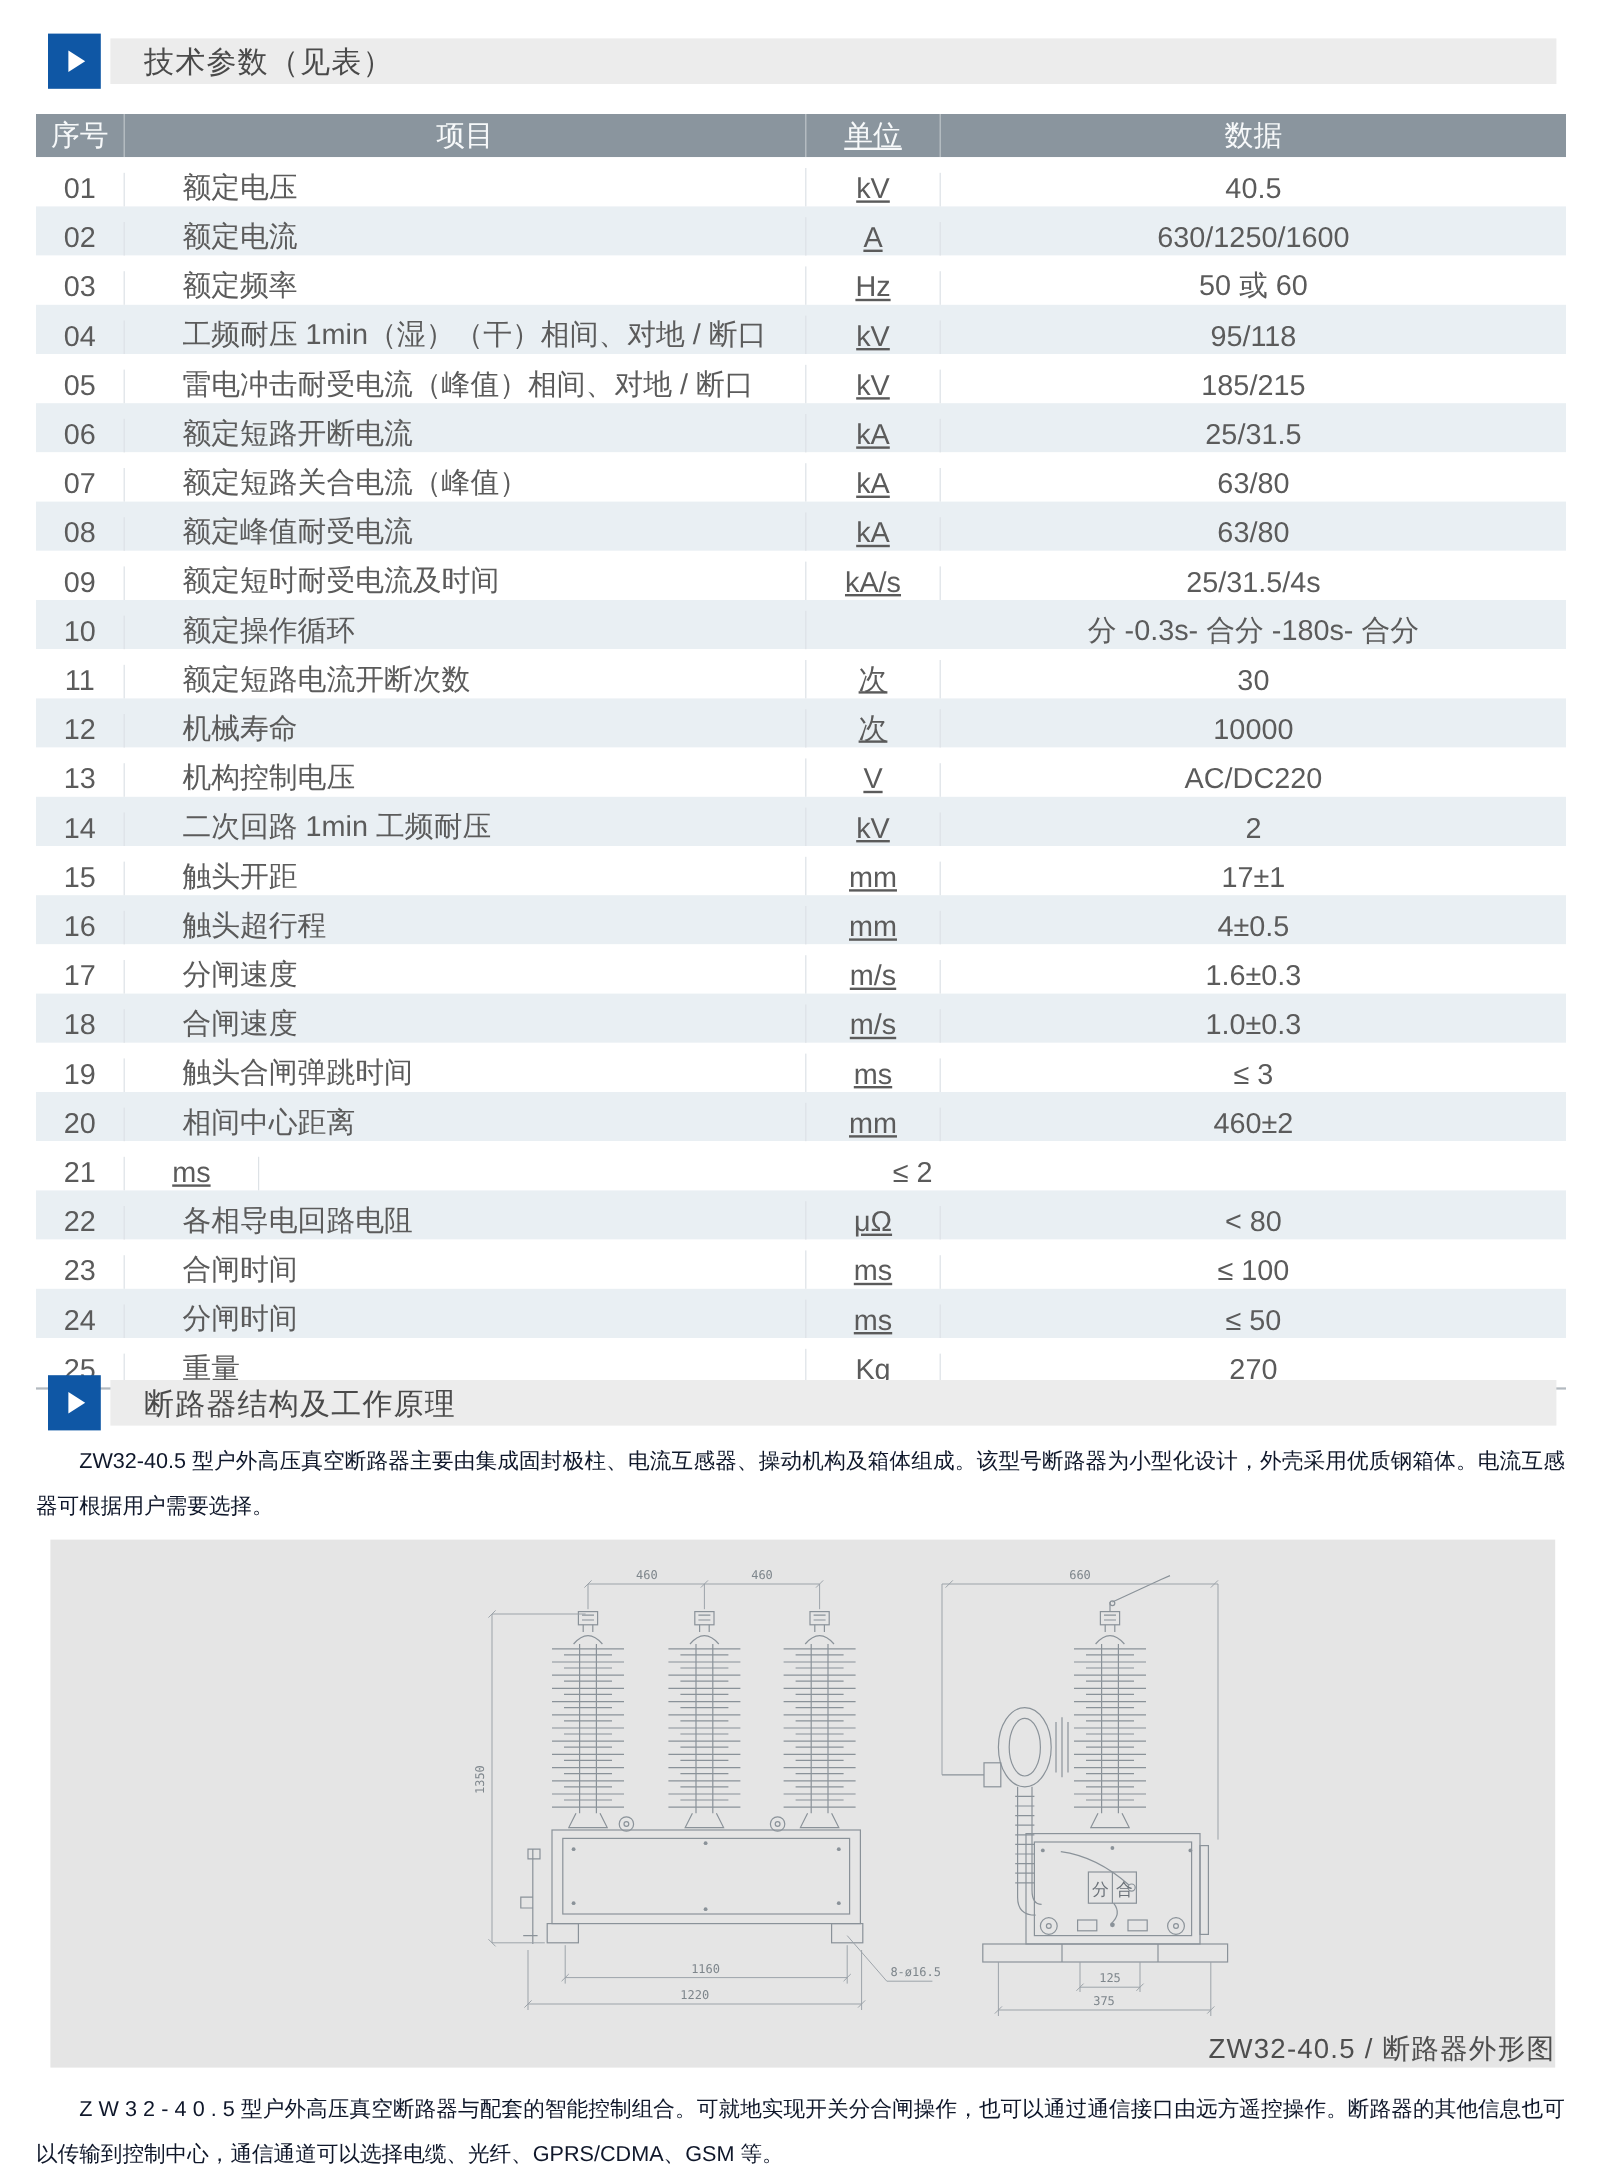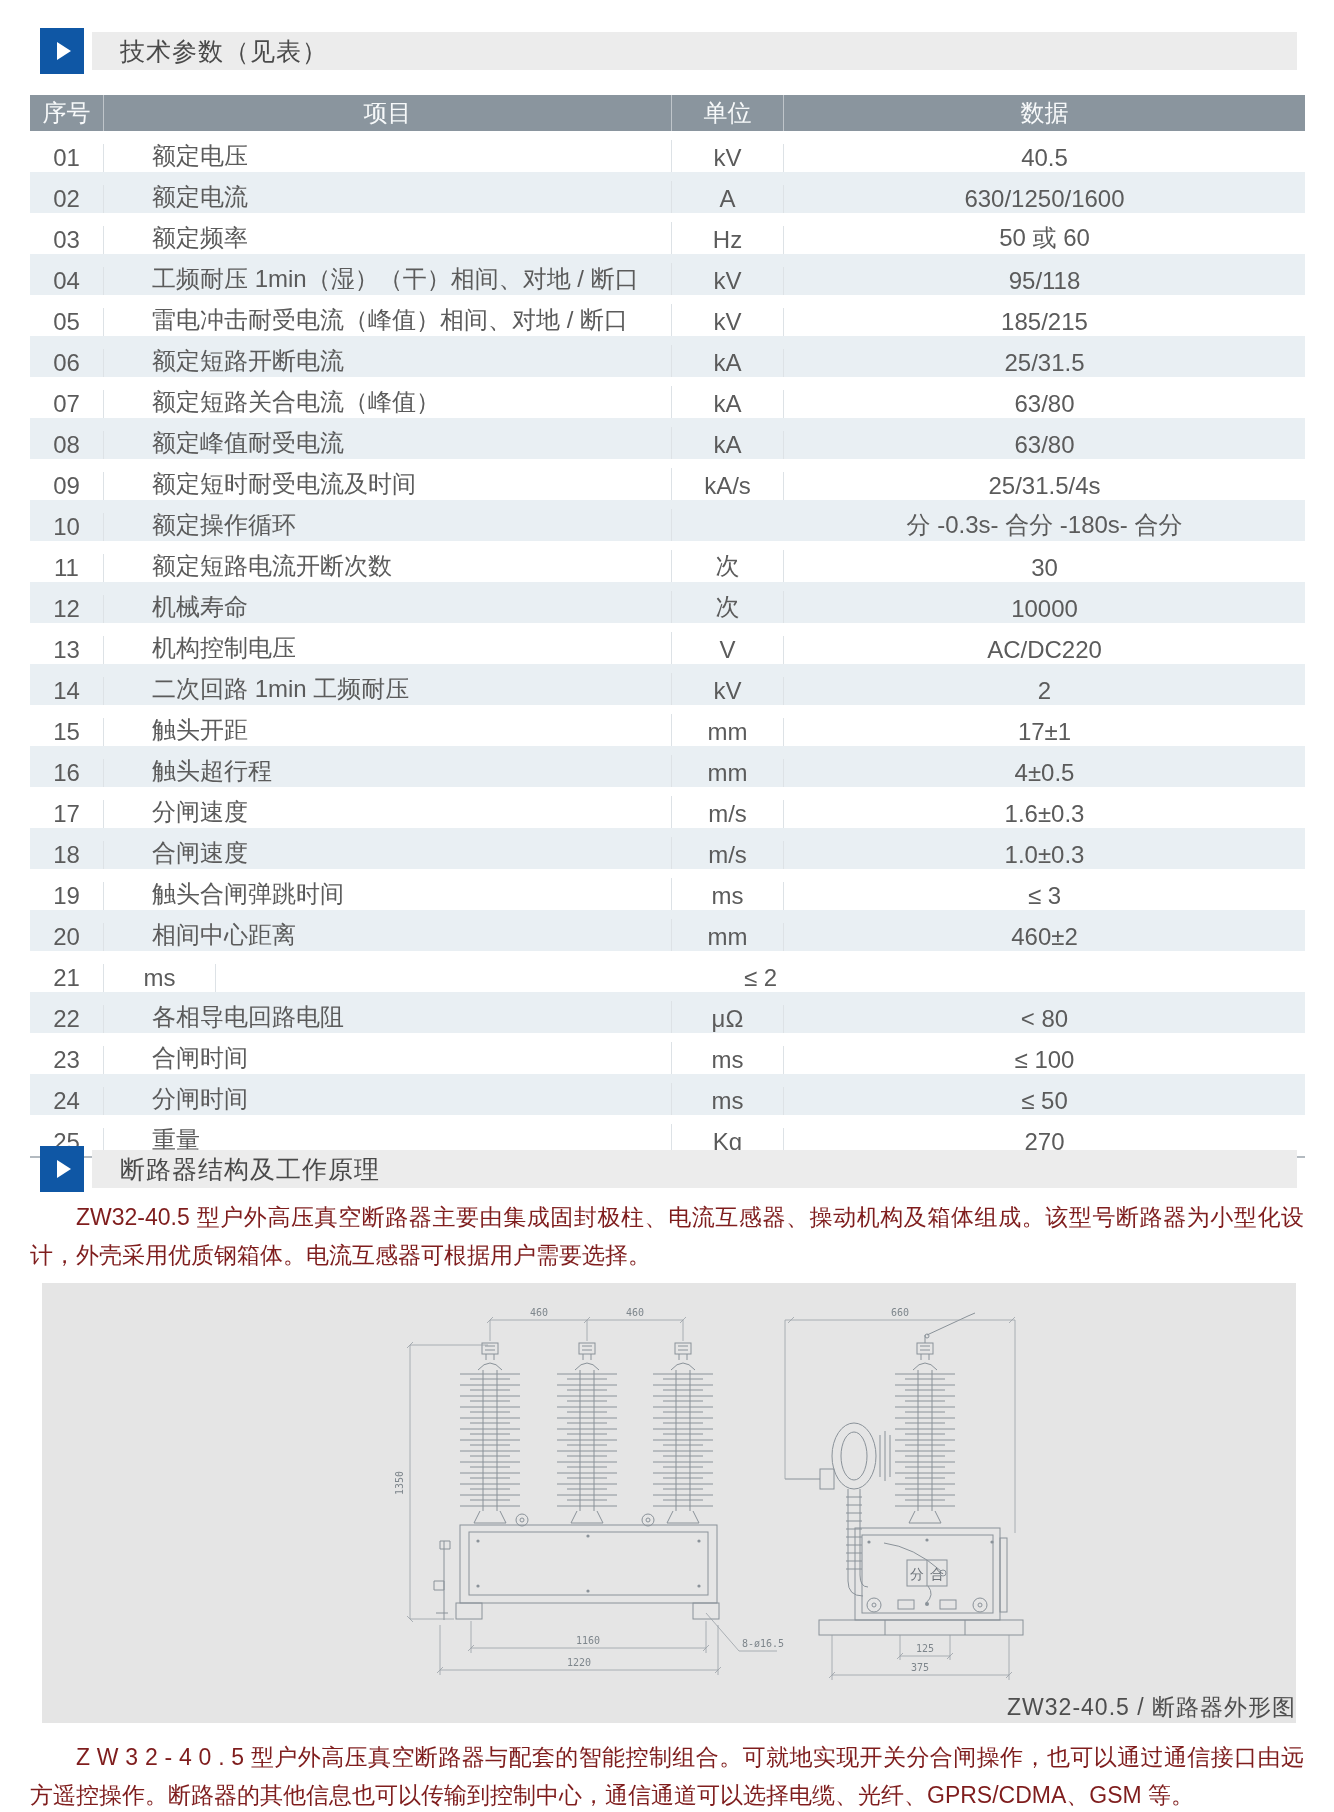--- a/index.html
+++ b/index.html
@@ -27,26 +27,26 @@
   .thead .cell:last-child{border-right:none;}
   .trow{display:flex;height:41px;align-items:flex-end;background:#ffffff;}
   .trow.alt{background:#e9eff3;}
   .trow .cell{display:flex;align-items:center;justify-content:center;
     border-right:1px solid #dde2e6;}
   .trow .cell:last-child{border-right:none;}
   .c-no{width:73px;flex:none;}
   .c-item{width:568px;flex:none;justify-content:flex-start !important;
     padding-left:48px;box-sizing:border-box;}
   .thead .c-item{justify-content:center !important;padding-left:0;}
-  .c-unit{width:111px;flex:none;}
+  .c-unit{width:111px;flex:none;text-decoration:underline;}
   .c-data{flex:1;}
 
   
-  .para{position:absolute;left:30px;width:1274px;font-size:23px;line-height:38px;
-    color:#7f1d1d;text-indent:2em;text-align:justify;}
+  .para{position:absolute;left:30px;width:1274px;font-size:18px;line-height:38px;
+    color:#0f172a;text-indent:2em;text-align:justify;}
 
   
   .panel{position:absolute;left:42px;top:1283px;width:1254px;height:440px;background:#e5e5e5;}
   .drawing{position:absolute;left:0;top:0;}
   .drawing path,.drawing rect,.drawing circle,.drawing ellipse,.drawing line
     {stroke:#8a9299;fill:none;stroke-width:1;}
   .drawing .dim{stroke:#9aa1a7;stroke-width:0.8;}
   .drawing .dot{fill:#8a9299;stroke:none;}
   .drawing text{font-family:"DejaVu Sans Mono","Liberation Mono",monospace;
     font-size:10px;fill:#7e868c;stroke:none;}

